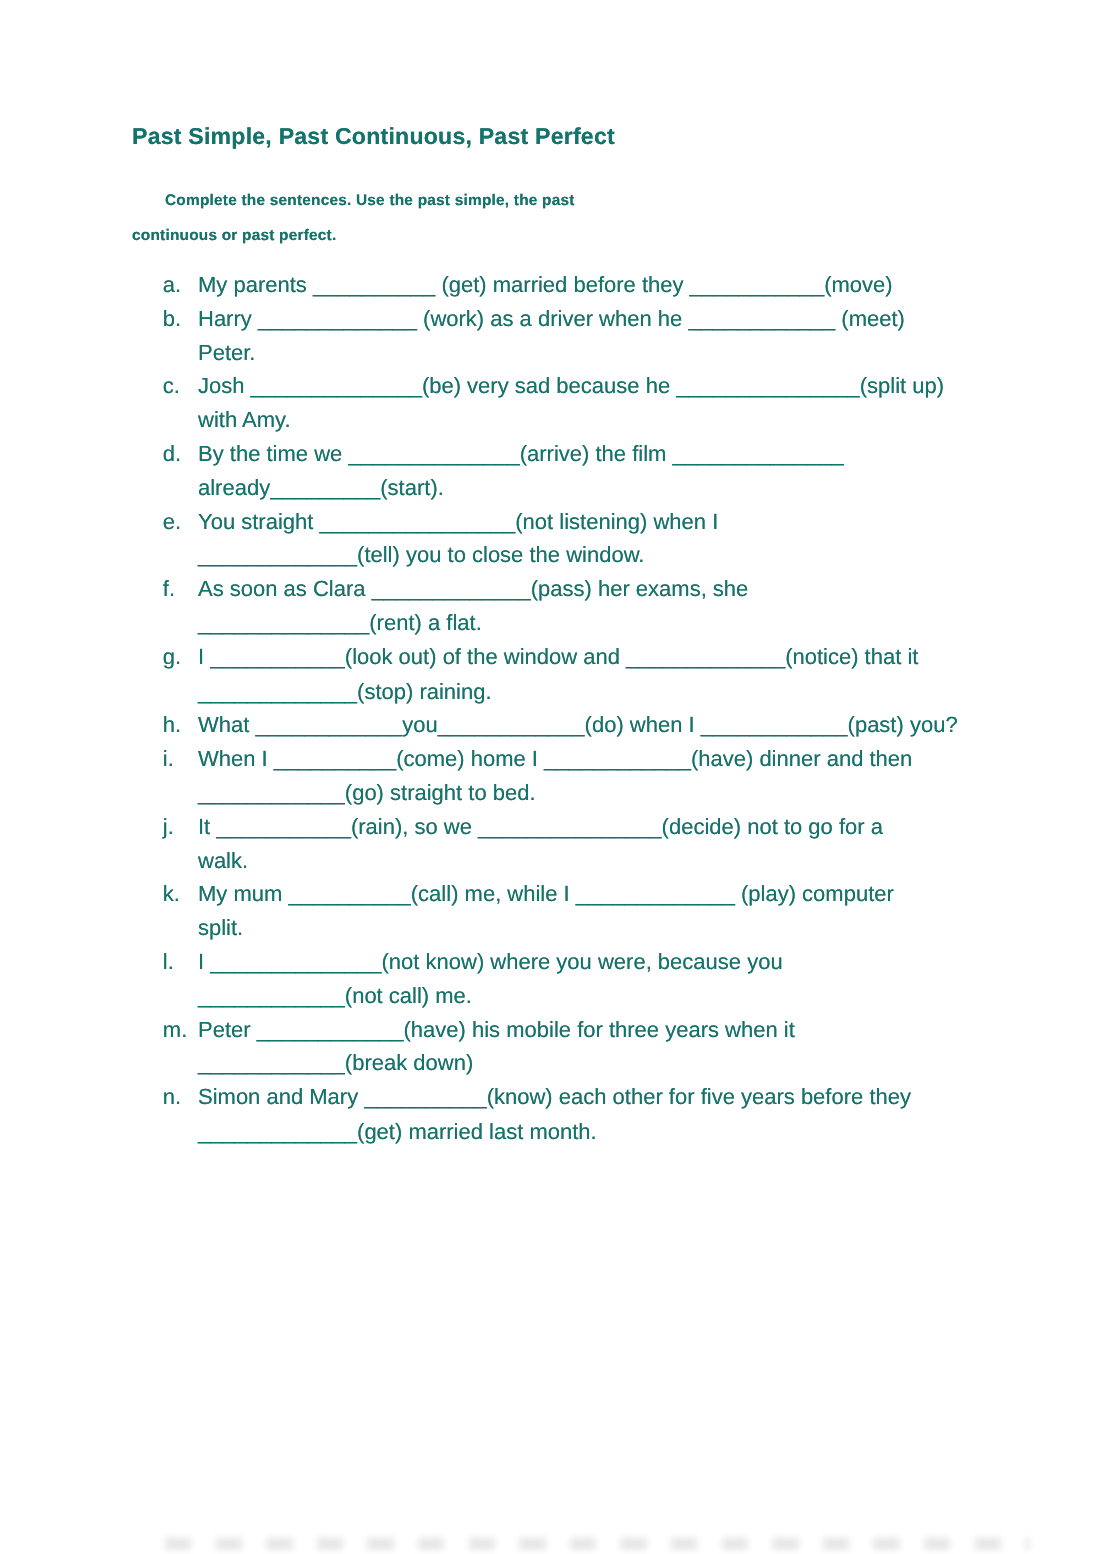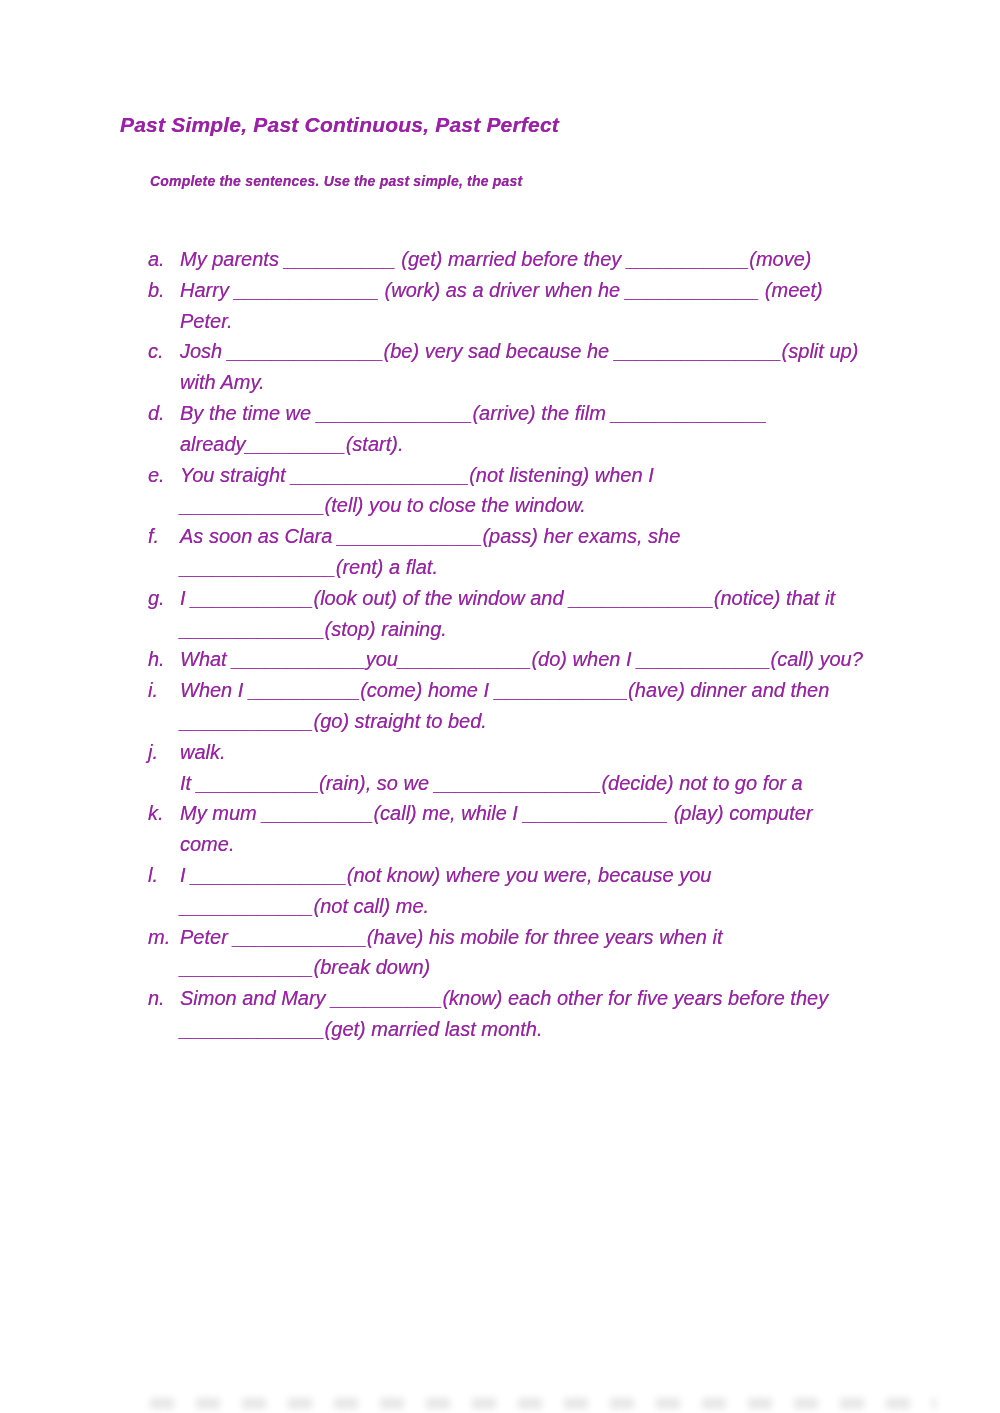--- a/index.html
+++ b/index.html
@@ -3,22 +3,21 @@
 <meta charset="utf-8">
 <style>
   html, body { margin: 0; padding: 0; background: #ffffff; }
   .sheet {
     position: relative;
     width: 986px;
     height: 1413px;
     background: #ffffff;
     overflow: hidden;
     font-family: "Liberation Sans", sans-serif;
-    color: #a21caf;
-    font-style: italic;
+    color: #0f766e;
   }
   .title {
     position: absolute;
     left: 120px;
     top: 113px;
     margin: 0;
     font-size: 21px;
     font-weight: 700;
     letter-spacing: 0.2px;
     text-shadow: 0 0 0.5px rgba(0,0,0,0.55);
@@ -67,20 +66,21 @@
   }
 </style>
 </head>
 <body>
 
 <div class="sheet">
   <h1 class="title">Past Simple, Past Continuous, Past Perfect</h1>
 
   <p class="instructions">
     <span class="ins-line indent">Complete the sentences. Use the past simple, the past</span>
+    <span class="ins-line">continuous or past perfect.</span>
   </p>
 
   <div class="items" id="items">
   <div class="item">
     <span class="item-label">a.</span>
     <div class="item-lines">
           <div class="item-line">My parents __________ (get) married before they ___________(move)</div>
         </div>
   </div>
 
@@ -128,45 +128,45 @@
     <span class="item-label">g.</span>
     <div class="item-lines">
           <div class="item-line">I ___________(look out) of the window and _____________(notice) that it</div>
           <div class="item-line">_____________(stop) raining.</div>
         </div>
   </div>
 
   <div class="item">
     <span class="item-label">h.</span>
     <div class="item-lines">
-          <div class="item-line">What ____________you____________(do) when I ____________(call) you?</div>
+          <div class="item-line">What ____________you____________(do) when I ____________(past) you?</div>
         </div>
   </div>
 
   <div class="item">
     <span class="item-label">i.</span>
     <div class="item-lines">
           <div class="item-line">When I __________(come) home I ____________(have) dinner and then</div>
           <div class="item-line">____________(go) straight to bed.</div>
         </div>
   </div>
 
   <div class="item">
     <span class="item-label">j.</span>
     <div class="item-lines">
+          <div class="item-line">It ___________(rain), so we _______________(decide) not to go for a</div>
           <div class="item-line">walk.</div>
-          <div class="item-line">It ___________(rain), so we _______________(decide) not to go for a</div>
         </div>
   </div>
 
   <div class="item">
     <span class="item-label">k.</span>
     <div class="item-lines">
           <div class="item-line">My mum __________(call) me, while I _____________ (play) computer</div>
-          <div class="item-line">come.</div>
+          <div class="item-line">split.</div>
         </div>
   </div>
 
   <div class="item">
     <span class="item-label">l.</span>
     <div class="item-lines">
           <div class="item-line">I ______________(not know) where you were, because you</div>
           <div class="item-line">____________(not call) me.</div>
         </div>
   </div>

